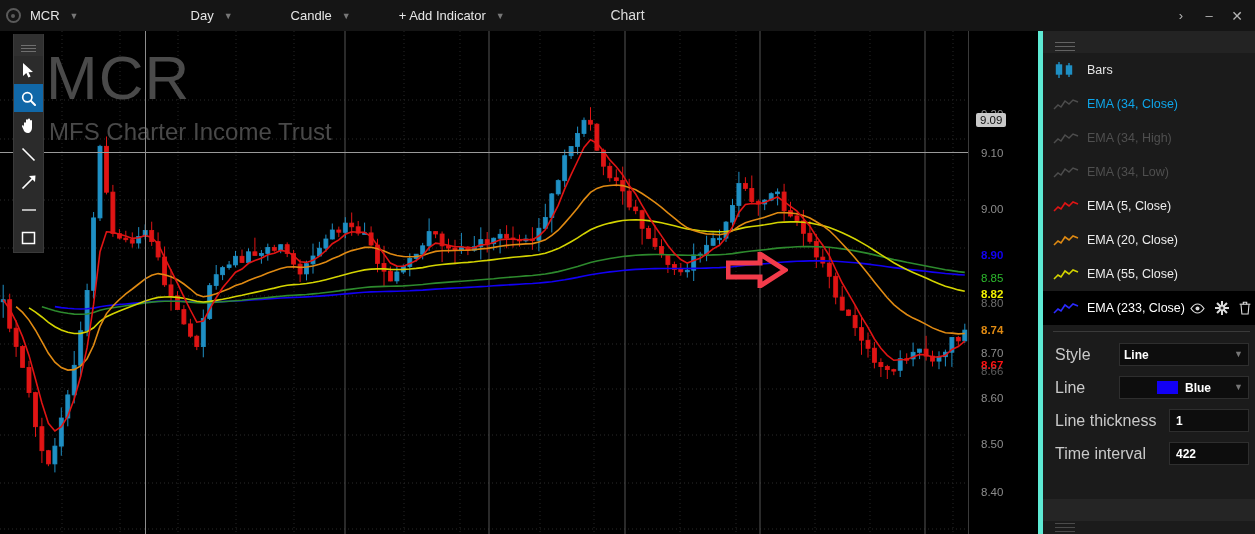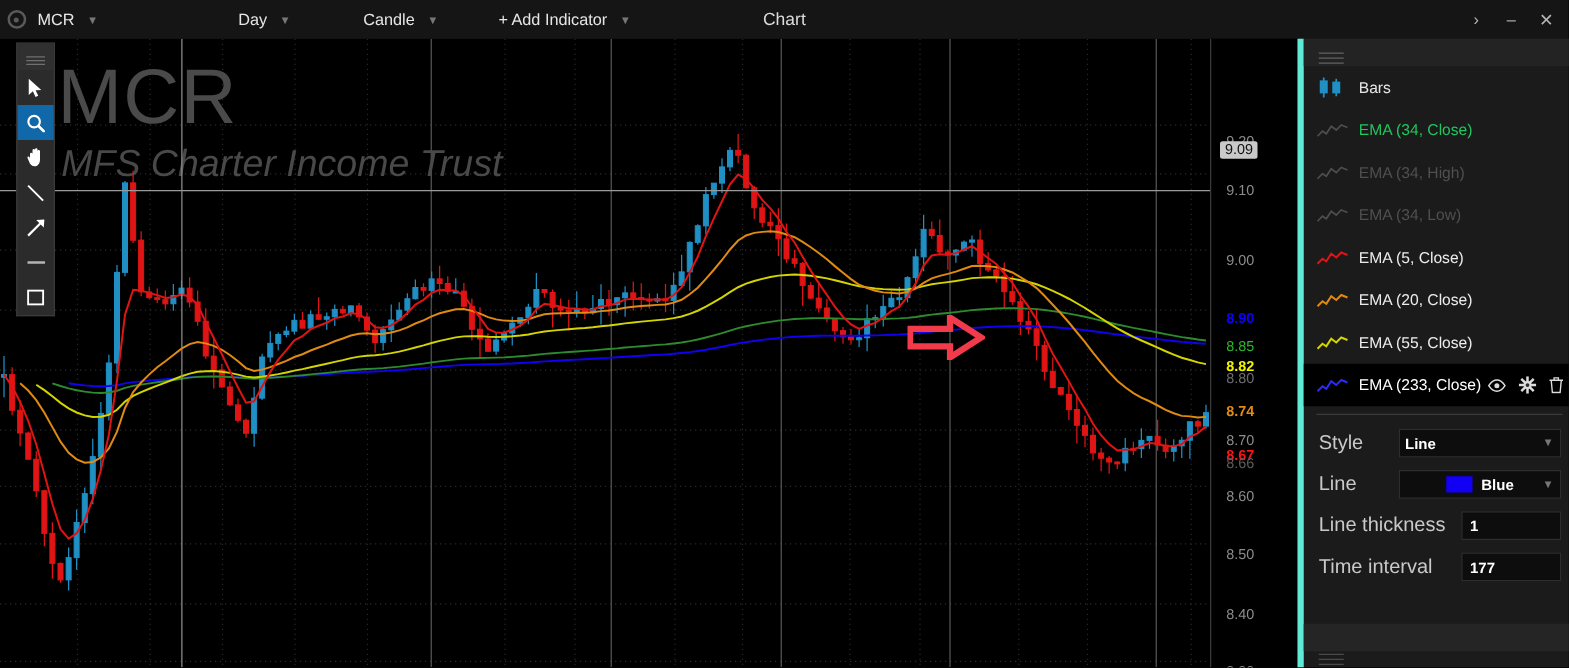--- a/index.html
+++ b/index.html
@@ -25,22 +25,22 @@
   .wbtn{width:24px;height:26px;display:flex;align-items:center;justify-content:center;
         color:#b5b5b5;font-size:13px;}
   .wbtn.cl{font-size:14px;}
 
   
   .chartwrap{position:absolute;left:0;top:31px;width:1038px;height:503px;background:#000;
              overflow:hidden;}
   .plot{position:absolute;left:0;top:0;width:968px;height:503px;overflow:hidden;}
   .wm{position:absolute;left:46px;top:16px;color:#4a4a4a;font-size:62px;line-height:62px;
       letter-spacing:1px;font-weight:400;pointer-events:none;}
-  .wm2{position:absolute;left:49px;top:88px;color:#494949;font-size:30px;line-height:25px;
-       font-weight:400;pointer-events:none;font-style:italic;}
+  .wm2{position:absolute;left:49px;top:88px;color:#494949;font-size:24px;line-height:25px;
+       font-weight:400;pointer-events:none;}
 
   
   .ch-h{position:absolute;left:0;top:121px;width:968px;height:1px;background:#9a9a9a;}
   .ch-v{position:absolute;top:0;width:1px;height:503px;background:#8d8d8d;}
 
   
   .paxis{position:absolute;left:968px;top:31px;width:70px;height:503px;background:#000;
          border-left:1px solid #3a3a3a;}
   .plab{position:absolute;left:12px;font-size:11.5px;white-space:nowrap;margin-top:15px;}
   .ptag{position:absolute;left:7px;background:#c9c9c9;color:#111;font-size:11.5px;
@@ -570,21 +570,21 @@
             <rect x="13.5" y="5" width="5" height="8"></rect>
         </g>
       </svg>
       <span class="nm" style="color:#e6e6e6">Bars</span>
     </div>
 
     <div class="ind">
       <svg class="spark" viewBox="0 0 26 14">
           <polyline points="1,12 5,8 8,10 12,4 16,7 20,3 25,5" fill="none" stroke="#4d4d4d" stroke-width="1.4"></polyline>
         </svg>
-      <span class="nm" style="color:#22c55e">EMA (34, Close)</span>
+      <span class="nm" style="color:#0ea5e9">EMA (34, Close)</span>
     </div>
 
     <div class="ind">
       <svg class="spark" viewBox="0 0 26 14">
           <polyline points="1,12 5,8 8,10 12,4 16,7 20,3 25,5" fill="none" stroke="#4d4d4d" stroke-width="1.4"></polyline>
         </svg>
       <span class="nm" style="color:#4f4f4f">EMA (34, High)</span>
     </div>
 
     <div class="ind">
@@ -671,21 +671,21 @@
       </div>
     </div>
 
     <div class="frow">
       <span class="flab">Line thickness</span>
       <div class="fin">1</div>
     </div>
 
     <div class="frow">
       <span class="flab">Time interval</span>
-      <div class="fin">177</div>
+      <div class="fin">422</div>
     </div>
 
     <div class="dark-strip"></div>
     <div class="rp-bot2">
         <i></i>
       </div>
   </div>
 
 </div>
 

